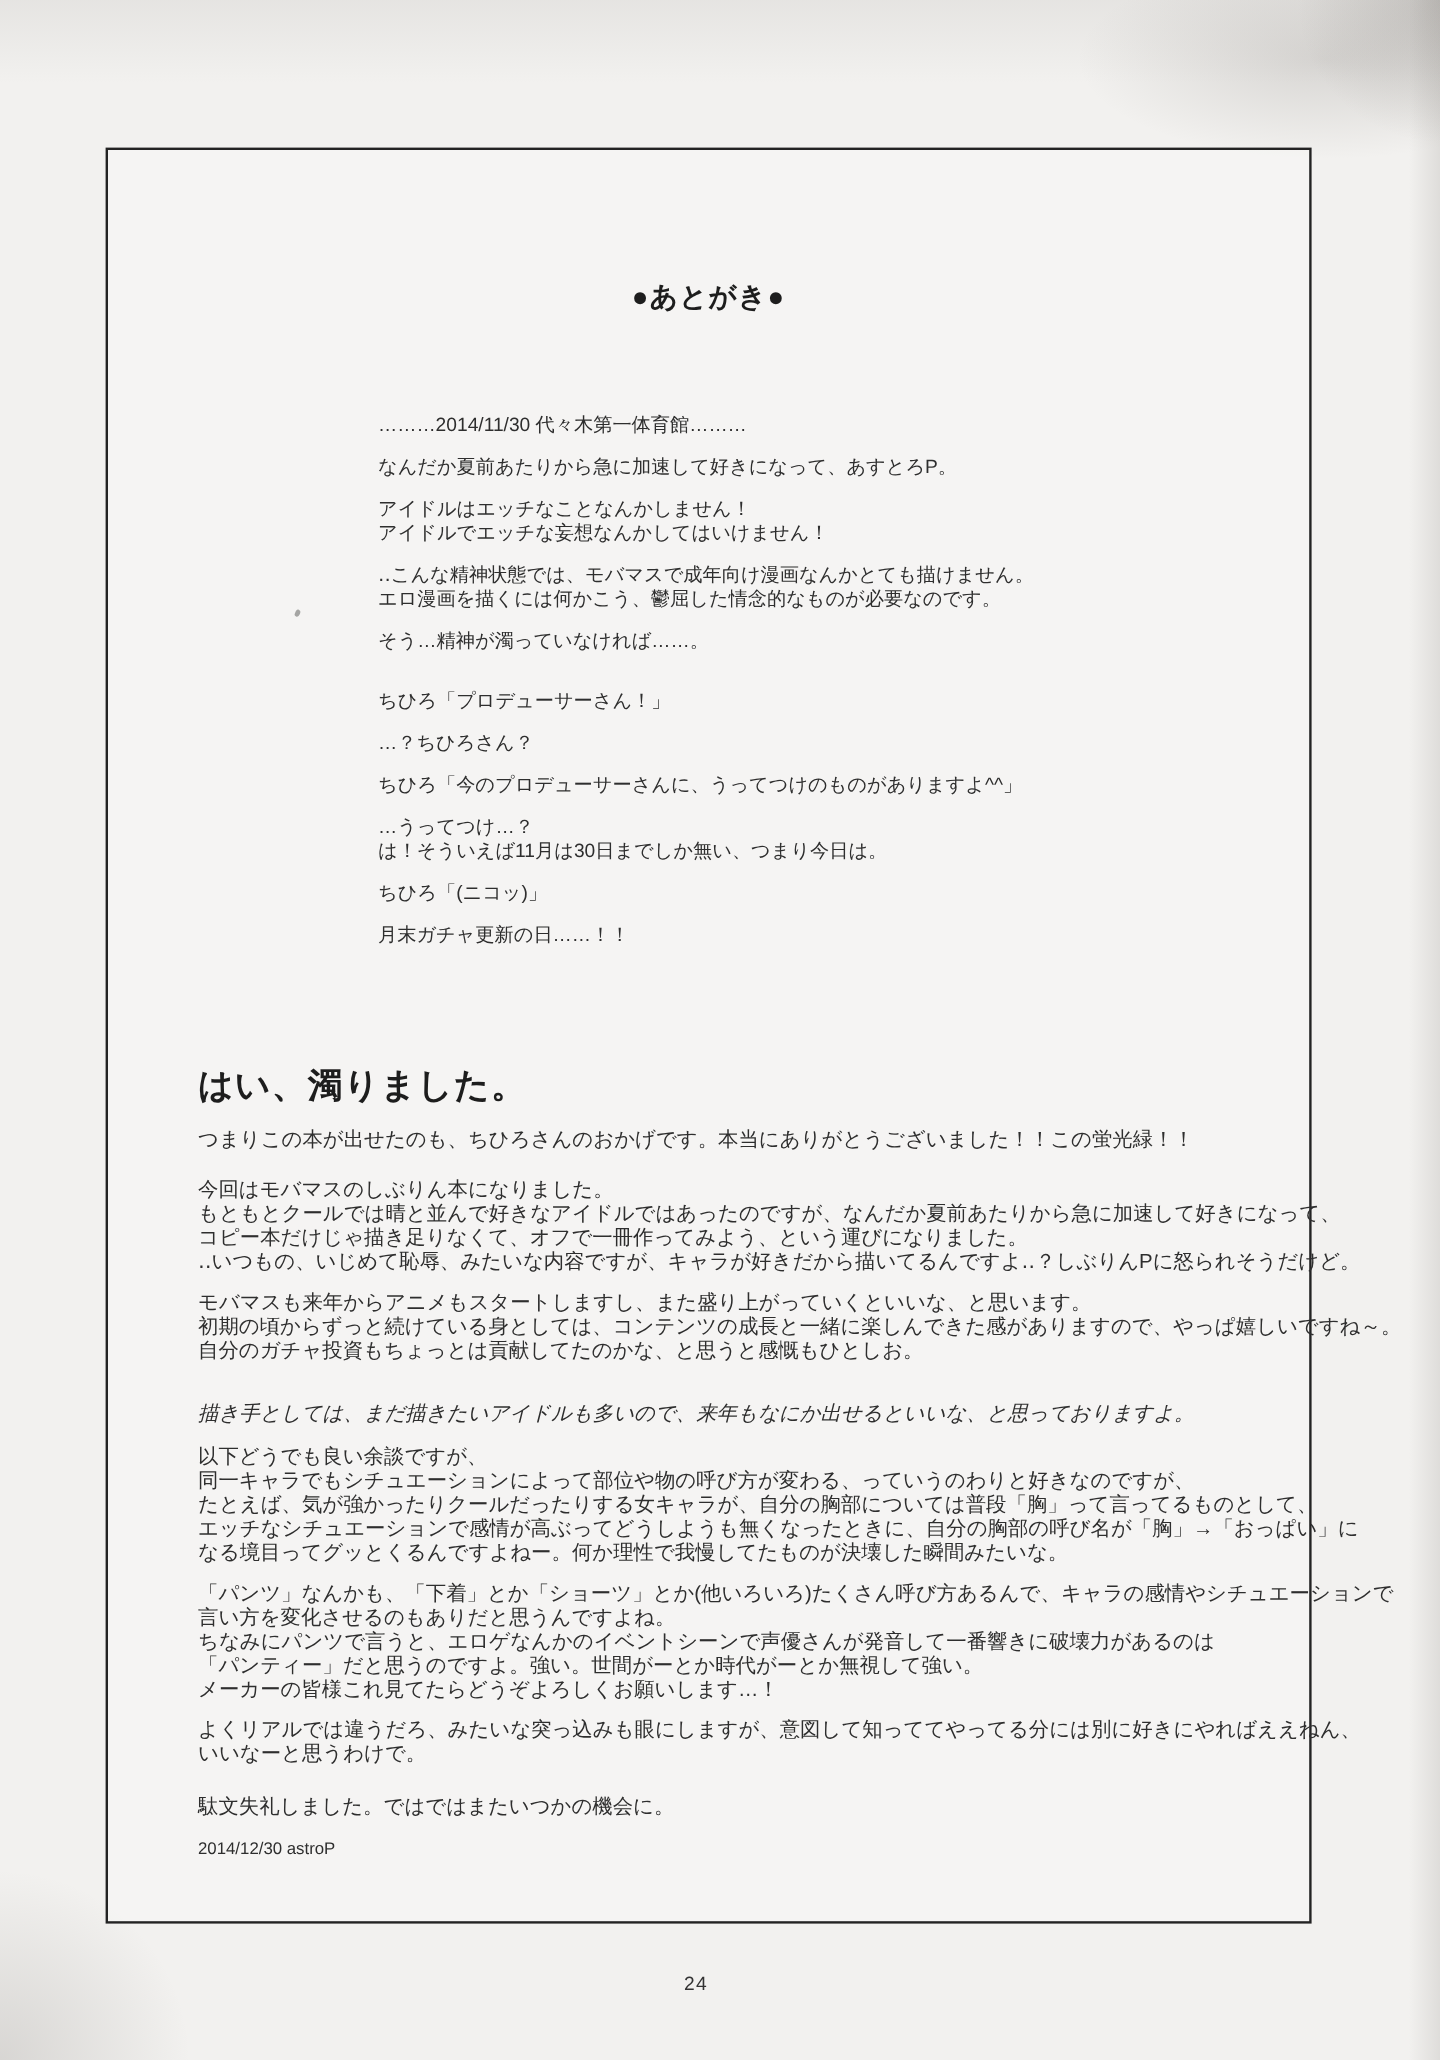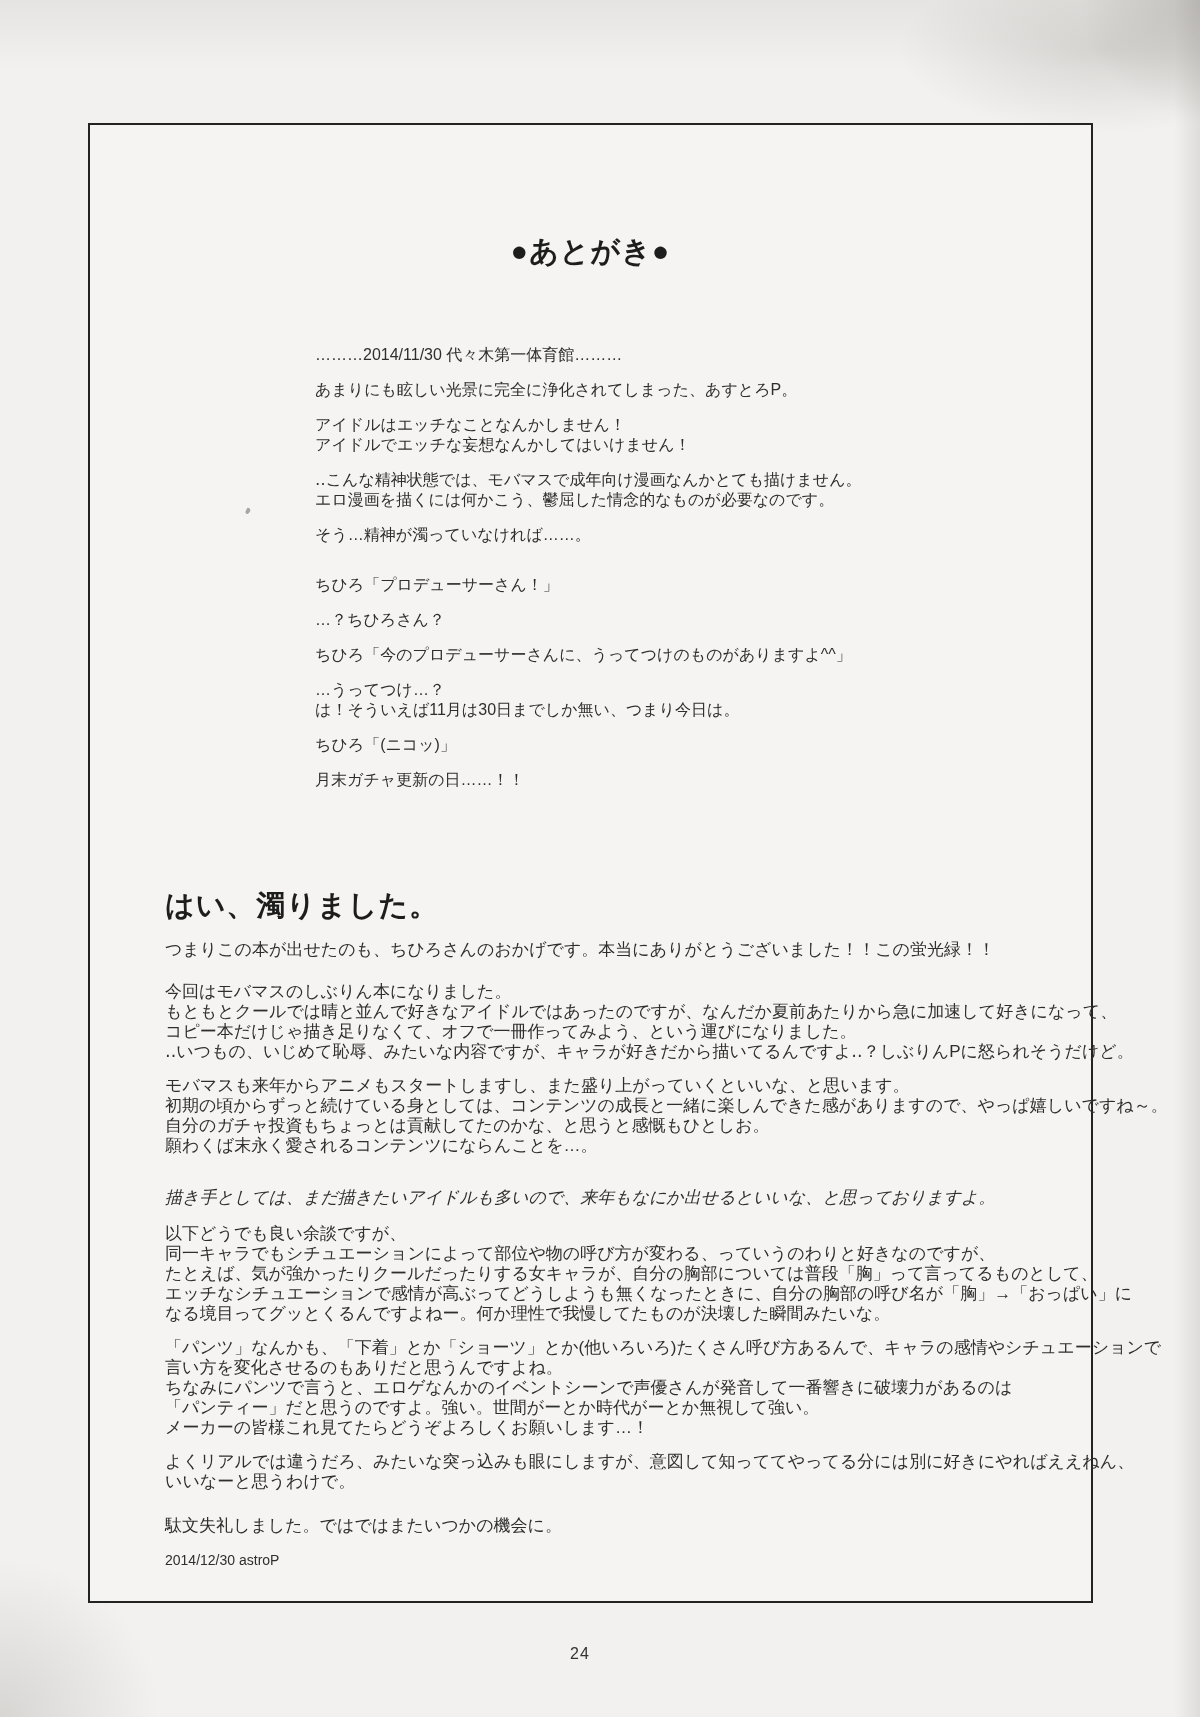--- a/index.html
+++ b/index.html
@@ -39,21 +39,21 @@
 
   .frame{
     position:absolute;left:88px;top:123px;width:1005px;height:1480px;
     border:2px solid #232323;
     background:rgba(255,255,255,0.25);
     box-sizing:border-box;
   }
 
   .doc-title{
     position:absolute;left:88px;top:232px;width:1005px;
-    text-align:center;font-size:29px;font-weight:bold;letter-spacing:1px;color:#1d1d1d;
+    text-align:center;font-size:23px;font-weight:bold;letter-spacing:1px;color:#1d1d1d;
   }
 
   .intro{
     position:absolute;left:315px;top:345px;width:690px;
     font-size:16px;line-height:20px;color:#2e2e2e;
   }
   .intro .para{margin-bottom:15px;}
   .intro .para:nth-child(5){margin-bottom:30px;}
   .intro .para:last-child{margin-bottom:0;}
 
@@ -95,21 +95,21 @@
 <div class="frame"></div>
 
 <div class="doc-title">●あとがき●</div>
 
 <div class="intro">
   <div id="intro-paragraphs">
       <div class="para">
         <div class="line">………2014/11/30 代々木第一体育館………</div>
       </div>
       <div class="para">
-        <div class="line">あまりにも眩しい光景に完全に浄化されてしまった、あすとろP。</div>
+        <div class="line">なんだか夏前あたりから急に加速して好きになって、あすとろP。</div>
       </div>
       <div class="para">
         <div class="line">アイドルはエッチなことなんかしません！</div>
         <div class="line">アイドルでエッチな妄想なんかしてはいけません！</div>
       </div>
       <div class="para">
         <div class="line">‥こんな精神状態では、モバマスで成年向け漫画なんかとても描けません。</div>
         <div class="line">エロ漫画を描くには何かこう、鬱屈した情念的なものが必要なのです。</div>
       </div>
       <div class="para">
@@ -147,21 +147,20 @@
         <div class="para">
           <div class="line">今回はモバマスのしぶりん本になりました。</div>
           <div class="line">もともとクールでは晴と並んで好きなアイドルではあったのですが、なんだか夏前あたりから急に加速して好きになって、</div>
           <div class="line">コピー本だけじゃ描き足りなくて、オフで一冊作ってみよう、という運びになりました。</div>
           <div class="line">‥いつもの、いじめて恥辱、みたいな内容ですが、キャラが好きだから描いてるんですよ‥？しぶりんPに怒られそうだけど。</div>
         </div>
         <div class="para">
           <div class="line">モバマスも来年からアニメもスタートしますし、また盛り上がっていくといいな、と思います。</div>
           <div class="line">初期の頃からずっと続けている身としては、コンテンツの成長と一緒に楽しんできた感がありますので、やっぱ嬉しいですね～。</div>
           <div class="line">自分のガチャ投資もちょっとは貢献してたのかな、と思うと感慨もひとしお。</div>
-          <div class="line">願わくば末永く愛されるコンテンツにならんことを…。</div>
         </div>
         <div class="para">
           <div class="line">描き手としては、まだ描きたいアイドルも多いので、来年もなにか出せるといいな、と思っておりますよ。</div>
         </div>
         <div class="para">
           <div class="line">以下どうでも良い余談ですが、</div>
           <div class="line">同一キャラでもシチュエーションによって部位や物の呼び方が変わる、っていうのわりと好きなのですが、</div>
           <div class="line">たとえば、気が強かったりクールだったりする女キャラが、自分の胸部については普段「胸」って言ってるものとして、</div>
           <div class="line">エッチなシチュエーションで感情が高ぶってどうしようも無くなったときに、自分の胸部の呼び名が「胸」→「おっぱい」に</div>
           <div class="line">なる境目ってグッとくるんですよねー。何か理性で我慢してたものが決壊した瞬間みたいな。</div>

